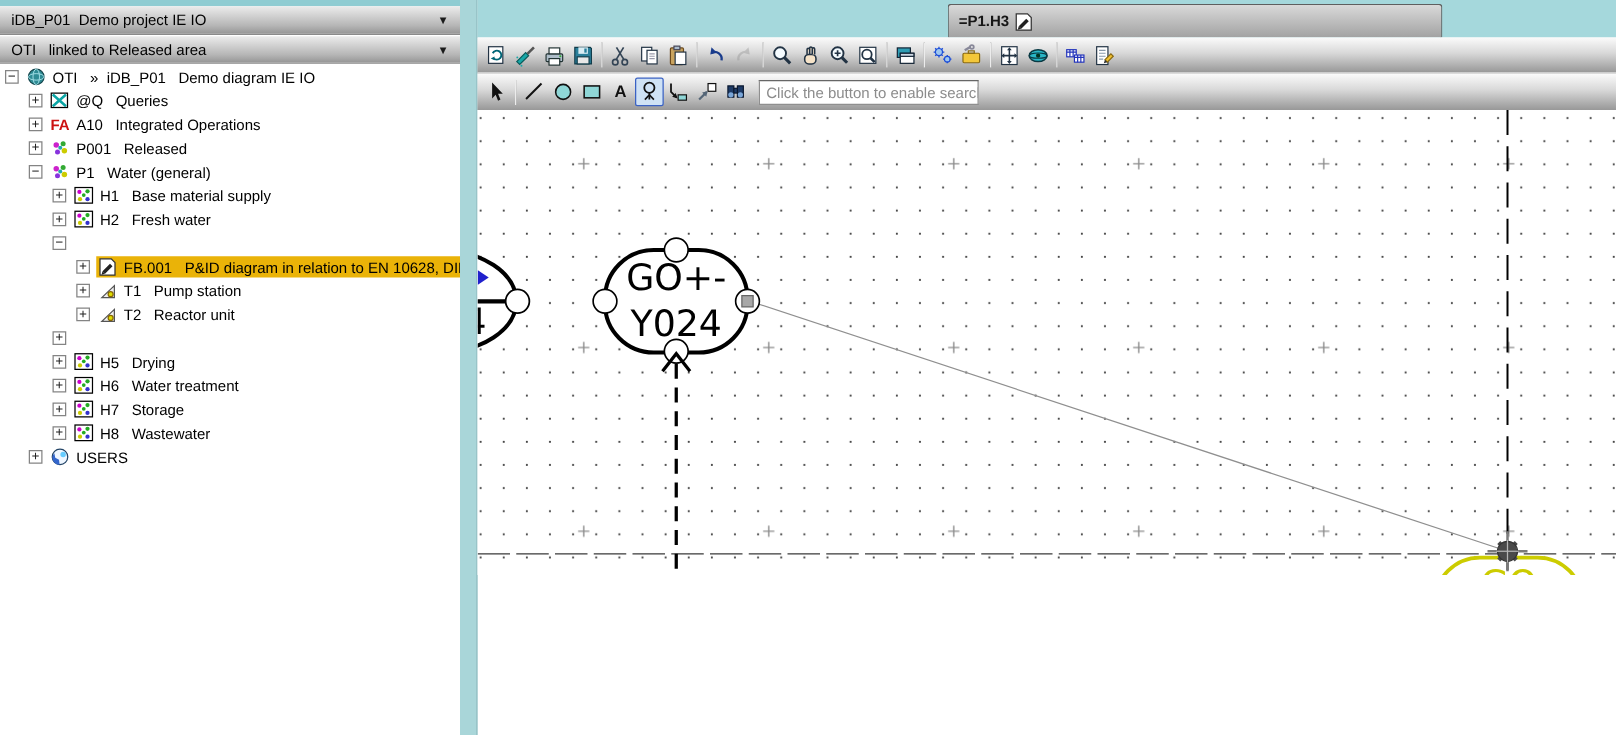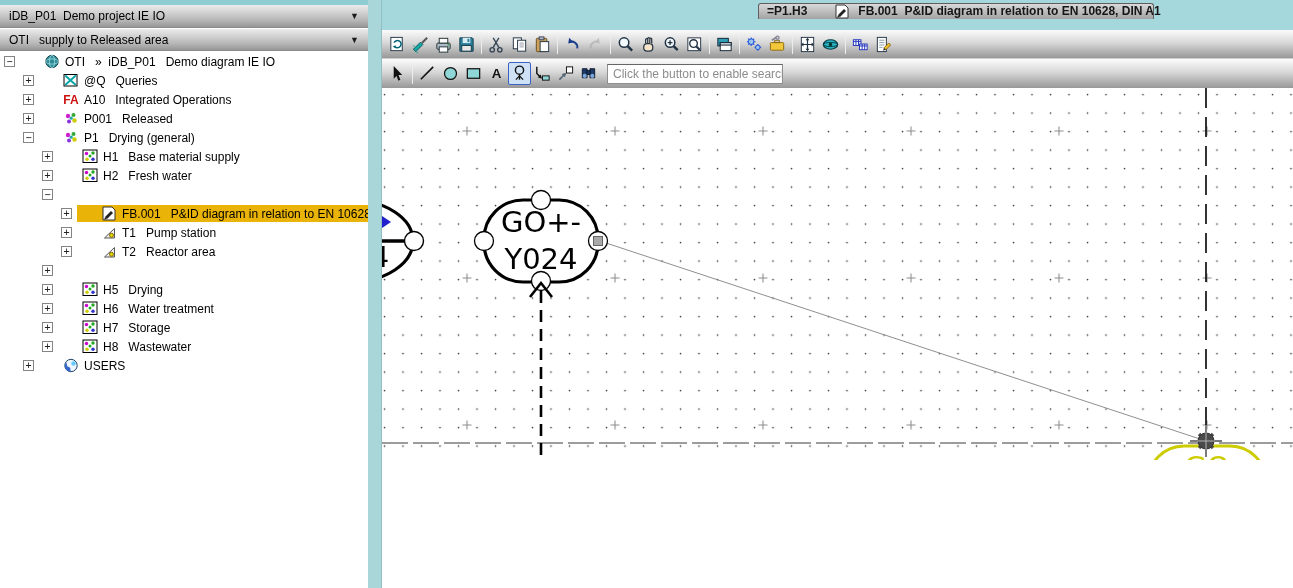--- a/index.html
+++ b/index.html
@@ -20,30 +20,30 @@
   .selector-bar .caret { position:absolute; right:9px; top:6px; font-size:9px; color:#1a1a1a; }
   .tree { position:absolute; left:0; top:52px; width:368px; height:536px; background:#fff; overflow:hidden; }
   .trow { height:19px; display:flex; align-items:center; white-space:pre; cursor:default; }
   .exp {
     flex:none; width:11px; height:11px; border:1px solid #848484; background:#fff;
     font-family:"DejaVu Sans Mono", monospace; font-size:10px; line-height:9px;
     text-align:center; color:#222; margin-right:5px;
   }
   .rowbody { display:flex; align-items:center; height:17px; padding:0 3px 0 0; }
   .rowbody.sel { background:#eab308; }
-  .ticon { flex:none; width:18px; height:15px; margin-right:4px; display:flex; align-items:center; justify-content:center;margin-left:23px; }
+  .ticon { flex:none; width:18px; height:15px; margin-right:4px; display:flex; align-items:center; justify-content:center; }
   .tid { margin-right:10px;text-align:right; }
   
   .divider { position:absolute; left:368px; top:0; width:14px; height:588px; background:#a9d6d9; border-right:1px solid #93bec2; }
   
   .tabbar { position:absolute; left:382px; top:0; width:911px; height:30px; background:#a5d8dc; }
   .tab {
-    position:absolute; left:376px; top:3px; width:396px; height:16px;
+    position:absolute; left:376px; top:3px; width:396px; height:27px;
     background:linear-gradient(#d9d9d9,#a2a2a2); border:1px solid #5f5f5f; border-bottom:none;
-    border-radius:3px 3px 0 0; display:flex; gap:3px; padding:0 8px;
+    border-radius:3px 3px 0 0; display:flex; align-items:center; gap:3px; padding:0 8px;
     font-weight:bold; color:#161616; white-space:pre;
   }
   .toolbar {
     position:absolute; left:382px; width:911px;
     background:linear-gradient(#fbfbfb,#d8d8d8 45%,#a9a9a9 85%,#989898);
     display:flex; align-items:center; padding-left:4px;
   }
   #tb1 { top:30px; height:28px; }
   #tb2 { top:58px; height:30px; border-top:1px solid #cfcfcf; }
   .tbtn { flex:none; width:23px; height:23px; display:flex; align-items:center; justify-content:center; }
@@ -64,21 +64,21 @@
 </head>
 <body>
 
 <div class="sidebar">
   <div class="side-top"></div>
   <div class="selector-bar" style="top:5px">
     <span>iDB_P01  Demo project IE IO</span>
     <span class="caret">▼</span>
   </div>
   <div class="selector-bar" style="top:29px;height:22px">
-    <span>OTI   supply to Released area</span>
+    <span>OTI   linked to Released area</span>
     <span class="caret">▼</span>
   </div>
   <div class="tree" id="tree">
       <div class="trow" style="padding-left: 4px;"><span class="exp">−</span><span class="rowbody"><span class="ticon"><svg viewBox="0 0 16 15" width="16" height="15">
               <circle cx="8" cy="7.5" r="6.2" fill="#2e8b94" stroke="#14454c"></circle>
               <ellipse cx="8" cy="7.5" rx="6.2" ry="2.6" fill="none" stroke="#9fdde4" stroke-width=".8"></ellipse>
               <ellipse cx="8" cy="7.5" rx="2.6" ry="6.2" fill="none" stroke="#9fdde4" stroke-width=".8"></ellipse>
             </svg></span><span class="tid">OTI</span><span>»  iDB_P01   Demo diagram IE IO</span></span></div>
       <div class="trow" style="padding-left: 23px;"><span class="exp">+</span><span class="rowbody"><span class="ticon"><svg viewBox="0 0 16 15" width="16" height="15">
               <rect x="1" y="1.5" width="13" height="11.5" fill="#fff" stroke="#000"></rect>
@@ -93,21 +93,21 @@
               <circle cx="11.5" cy="9.5" r="2.2" fill="#cccc00"></circle>
               <circle cx="6" cy="10.5" r="2" fill="#8833dd"></circle>
               <circle cx="8.2" cy="7.2" r="1.6" fill="#22aaaa"></circle>
             </svg></span><span class="tid">P001</span><span>Released</span></span></div>
       <div class="trow" style="padding-left: 23px;"><span class="exp">−</span><span class="rowbody"><span class="ticon"><svg viewBox="0 0 16 15" width="16" height="15">
               <circle cx="5" cy="5" r="2.2" fill="#cc22cc"></circle>
               <circle cx="10.5" cy="4" r="2" fill="#33aa33"></circle>
               <circle cx="11.5" cy="9.5" r="2.2" fill="#cccc00"></circle>
               <circle cx="6" cy="10.5" r="2" fill="#8833dd"></circle>
               <circle cx="8.2" cy="7.2" r="1.6" fill="#22aaaa"></circle>
-            </svg></span><span class="tid">P1</span><span>Drying (general)</span></span></div>
+            </svg></span><span class="tid">P1</span><span>Water (general)</span></span></div>
       <div class="trow" style="padding-left: 42px;"><span class="exp">+</span><span class="rowbody"><span class="ticon"><svg viewBox="0 0 16 15" width="16" height="15">
               <rect x="1" y="1" width="14" height="12.5" fill="#fff" stroke="#000"></rect>
               <circle cx="4.5" cy="4.5" r="1.7" fill="#cc00cc"></circle>
               <circle cx="11" cy="4" r="1.7" fill="#22aa22"></circle>
               <circle cx="8" cy="7" r="1.5" fill="#22aa22"></circle>
               <circle cx="5" cy="10.3" r="1.7" fill="#cccc00"></circle>
               <circle cx="11" cy="10.3" r="1.7" fill="#3333cc"></circle>
             </svg></span><span class="tid">H1</span><span>Base material supply</span></span></div>
       <div class="trow" style="padding-left: 42px;"><span class="exp">+</span><span class="rowbody"><span class="ticon"><svg viewBox="0 0 16 15" width="16" height="15">
               <rect x="1" y="1" width="14" height="12.5" fill="#fff" stroke="#000"></rect>
@@ -123,21 +123,21 @@
               <path d="M4 11 l6 -6 2 2 -6 6 z" fill="#222"></path>
               <path d="M4 11 l-.8 2.8 2.8 -.8 z" fill="#222"></path>
             </svg></span><span class="tid">FB.001</span><span>P&amp;ID diagram in relation to EN 10628, DIN A1</span></span></div>
       <div class="trow" style="padding-left: 61px;"><span class="exp">+</span><span class="rowbody"><span class="ticon"><svg viewBox="0 0 16 15" width="16" height="15">
               <path d="M3.5 13 L13.5 13 L13.5 3.5 Z" fill="#f0f0f0" stroke="#555"></path>
               <circle cx="10.5" cy="10.3" r="2" fill="#dddd00" stroke="#886600"></circle>
             </svg></span><span class="tid">T1</span><span>Pump station</span></span></div>
       <div class="trow" style="padding-left: 61px;"><span class="exp">+</span><span class="rowbody"><span class="ticon"><svg viewBox="0 0 16 15" width="16" height="15">
               <path d="M3.5 13 L13.5 13 L13.5 3.5 Z" fill="#f0f0f0" stroke="#555"></path>
               <circle cx="10.5" cy="10.3" r="2" fill="#dddd00" stroke="#886600"></circle>
-            </svg></span><span class="tid">T2</span><span>Reactor area</span></span></div>
+            </svg></span><span class="tid">T2</span><span>Reactor unit</span></span></div>
       <div class="trow" style="padding-left: 42px;"><span class="exp">+</span></div>
       <div class="trow" style="padding-left: 42px;"><span class="exp">+</span><span class="rowbody"><span class="ticon"><svg viewBox="0 0 16 15" width="16" height="15">
               <rect x="1" y="1" width="14" height="12.5" fill="#fff" stroke="#000"></rect>
               <circle cx="4.5" cy="4.5" r="1.7" fill="#cc00cc"></circle>
               <circle cx="11" cy="4" r="1.7" fill="#22aa22"></circle>
               <circle cx="8" cy="7" r="1.5" fill="#22aa22"></circle>
               <circle cx="5" cy="10.3" r="1.7" fill="#cccc00"></circle>
               <circle cx="11" cy="10.3" r="1.7" fill="#3333cc"></circle>
             </svg></span><span class="tid">H5</span><span>Drying</span></span></div>
       <div class="trow" style="padding-left: 42px;"><span class="exp">+</span><span class="rowbody"><span class="ticon"><svg viewBox="0 0 16 15" width="16" height="15">
@@ -177,21 +177,20 @@
 <div class="tabbar">
   <div class="tab">
     <span>=P1.H3</span>
     <span class="ticon">
       <svg viewBox="0 0 17 15" width="17" height="15">
           <path d="M2 1 h9 l3 3 v10 h-12 z" fill="#fff" stroke="#333"></path>
           <path d="M4 11 l6 -6 2 2 -6 6 z" fill="#222"></path>
           <path d="M4 11 l-0.8 2.8 2.8 -0.8 z" fill="#222"></path>
         </svg>
     </span>
-    <span>FB.001  P&amp;ID diagram in relation to EN 10628, DIN A1</span>
   </div>
 </div>
 
 <div class="toolbar" id="tb1">
     <div class="tbtn">
       <svg viewBox="0 0 20 20" width="19" height="19">
         <rect x="3" y="2.5" width="12" height="14" fill="#fff" stroke="#223344"></rect>
         <path d="M6.5 8 A3.8 3.8 0 1 1 7 12" fill="none" stroke="#006677" stroke-width="1.6"></path>
         <path d="M8 13.8 l-3.2 -1.4 3.2 -1.6 z" fill="#006677"></path>
       </svg>

